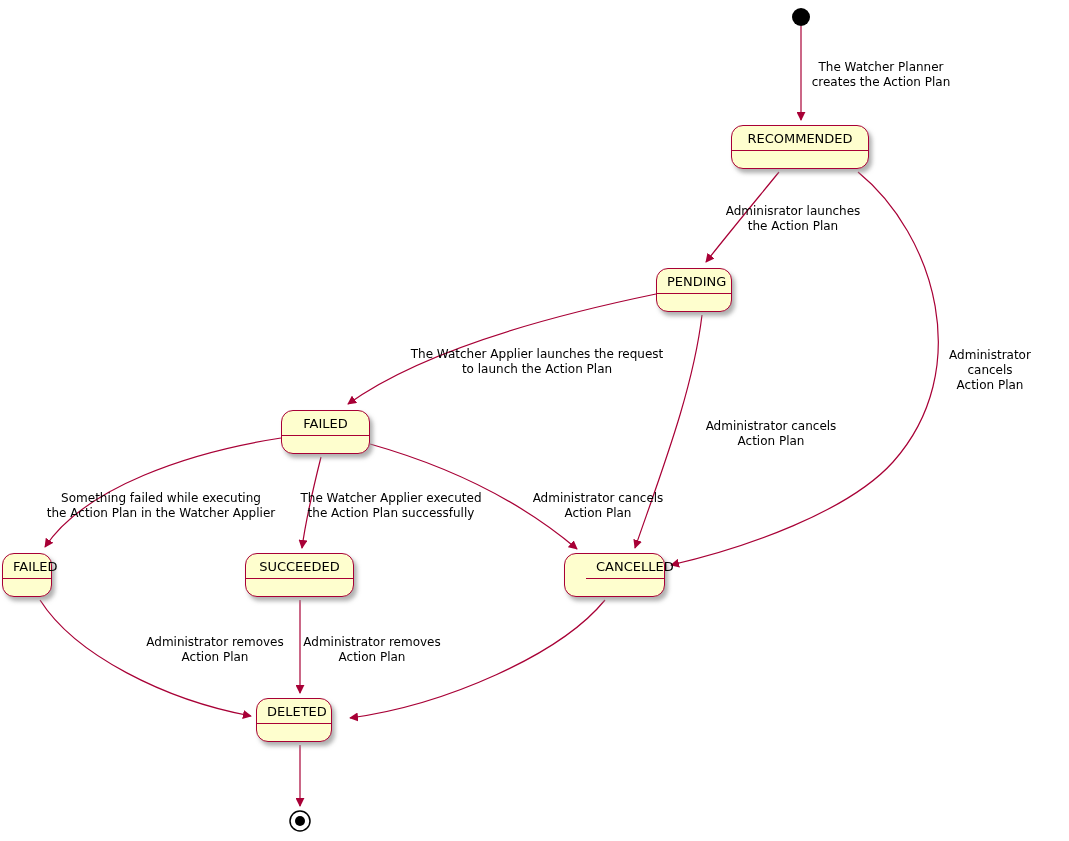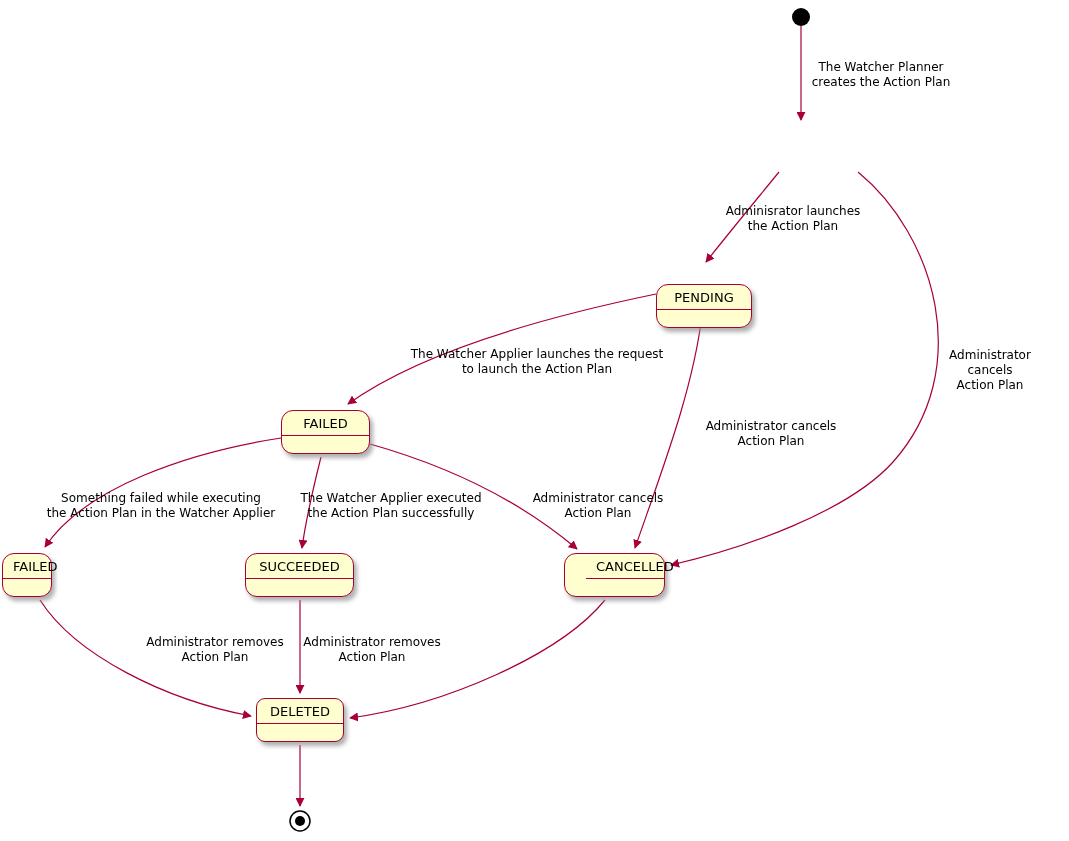--- a/index.html
+++ b/index.html
@@ -76,22 +76,26 @@
     <path d="M300,600 L300,693" fill="none" stroke="#A80036" stroke-width="1.2" marker-end="url(#arrow)"></path>
 
     <path d="M605,600 C560,655 445,705 350,718" fill="none" stroke="#A80036" stroke-width="1.2" marker-end="url(#arrow)"></path>
 
     <path d="M300,745 L300,806" fill="none" stroke="#A80036" stroke-width="1.2" marker-end="url(#arrow)"></path>
 
     <circle cx="300" cy="821" r="10" fill="#ffffff" stroke="#000000" stroke-width="1.5"></circle>
     <circle cx="300" cy="821" r="5" fill="#000000"></circle>
   </svg>
 
+  <div class="state" style="left:731px; top:125px; width:138px;">
+    <div class="title">RECOMMENDED</div>
+    <div class="body"></div>
+  </div>
 
-  <div class="state" style="left:656px; top:284px; width:96px;">
+  <div class="state" style="left:656px; top:268px; width:76px;">
     <div class="title">PENDING</div>
     <div class="body"></div>
   </div>
 
   <div class="state" style="left:281px; top:410px; width:89px;">
     <div class="title">FAILED</div>
     <div class="body"></div>
   </div>
 
   <div class="state" style="left:2px; top:553px; width:50px;">
@@ -102,21 +106,21 @@
   <div class="state" style="left:245px; top:553px; width:109px;">
     <div class="title">SUCCEEDED</div>
     <div class="body"></div>
   </div>
 
   <div class="state" style="left:564px; top:553px; width:101px;padding-left:21px;">
     <div class="title">CANCELLED</div>
     <div class="body"></div>
   </div>
 
-  <div class="state" style="left:256px; top:698px; width:88px;border-radius:9px;">
+  <div class="state" style="left:256px; top:698px; width:76px;">
     <div class="title">DELETED</div>
     <div class="body"></div>
   </div>
 
   <div class="edge-label" style="left:881px; top:60px;">The Watcher Planner
 creates the Action Plan</div>
 
   <div class="edge-label" style="left:793px; top:204px;">Adminisrator launches
 the Action Plan</div>
 

